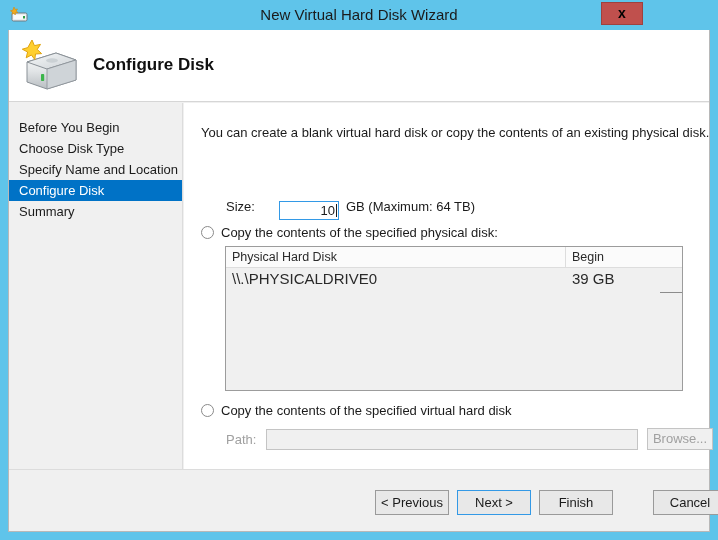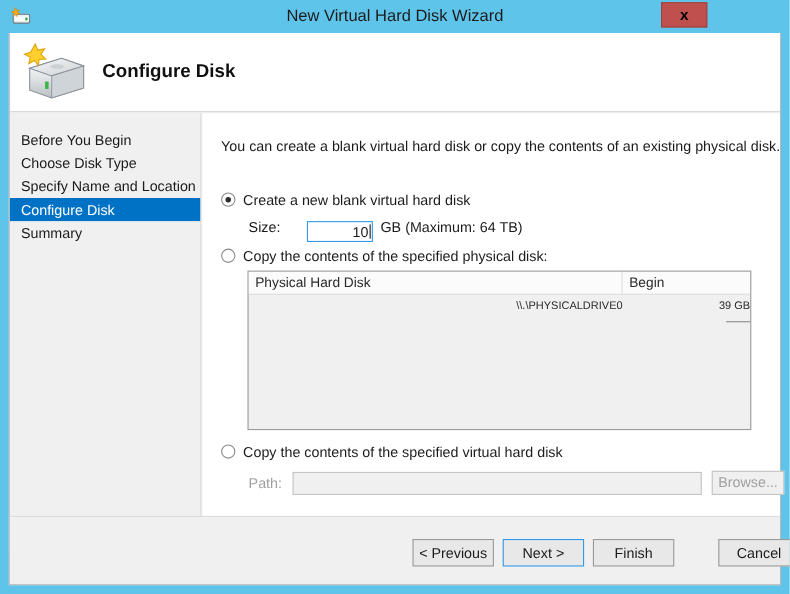--- a/index.html
+++ b/index.html
@@ -229,27 +229,26 @@
     color: #2a2a2a;
     line-height: 20px;
     padding-left: 6px;
     box-sizing: border-box;
     white-space: nowrap;
   }
   .dl-head .col.c1 { width: 340px; border-right: 1px solid #dddddd; }
   .dl-head .col.c2 { width: 116px; }
   .dl-row { display: flex; height: 21px; }
   .dl-row .cell {
-    font-size: 10px;
+    font-size: 15px;
     color: #2a2a2a;
     line-height: 21px;
     padding-left: 6px;
     box-sizing: border-box;
     white-space: nowrap;
-    text-align: right;
   }
   .dl-row .cell.c1 { width: 340px; }
   .dl-row .cell.c2 { width: 116px; }
   .col-tick {
     position: absolute;
     right: 0px;
     top: 45px;
     width: 22px;
     height: 1px;
     background: #8c8c8c;
@@ -372,23 +371,20 @@
       <div class="side-item">Choose Disk Type</div>
       <div class="side-item">Specify Name and Location</div>
       <div class="side-item selected">Configure Disk</div>
       <div class="side-item">Summary</div>
     </div>
 
     <div class="main">
 
       <div class="intro">You can create a blank virtual hard disk or copy the contents of an existing physical disk.</div>
 
-      <div class="radio-row opt1">
-        <span class="radio checked"></span><span class="radio-label">Create a new blank virtual hard disk</span>
-      </div>
 
       <div class="size-row">
         <span class="size-label">Size:</span><span class="size-input"><span>10</span><span class="caret"></span></span><span class="size-suffix">GB (Maximum: 64 TB)</span>
       </div>
 
       <div class="radio-row opt2">
         <span class="radio"></span><span class="radio-label">Copy the contents of the specified physical disk:</span>
       </div>
 
       <div class="disklist">

